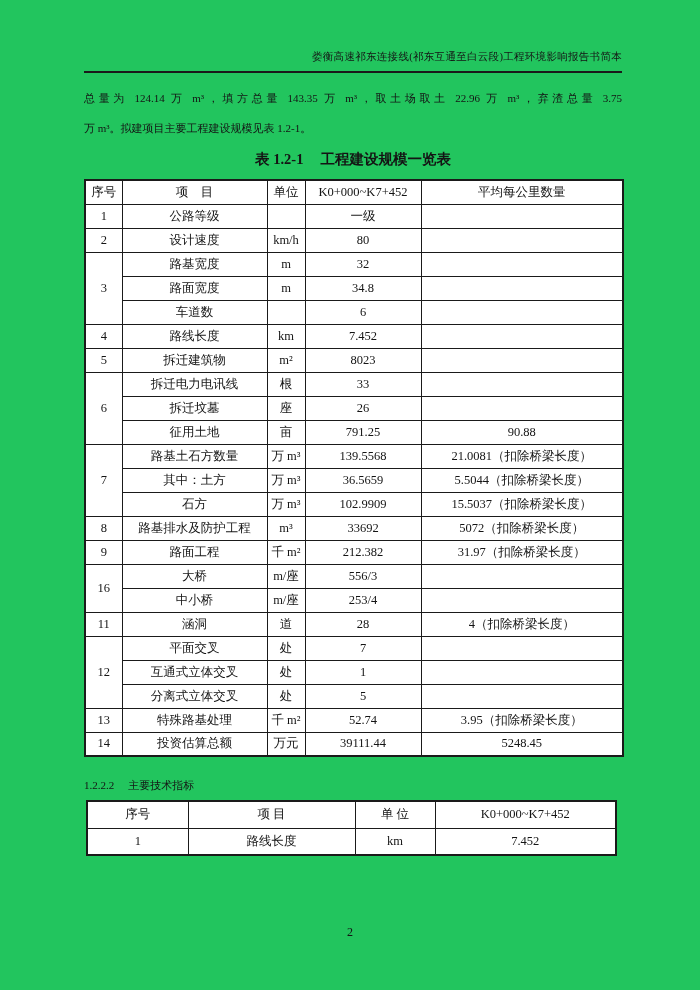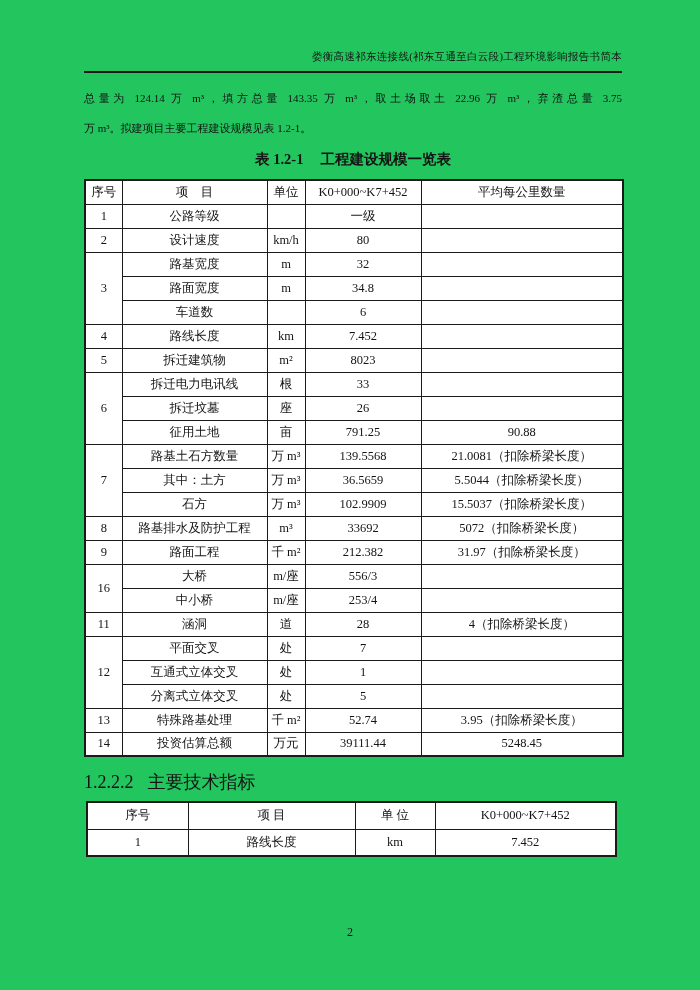--- a/index.html
+++ b/index.html
@@ -19,21 +19,21 @@
   .para .l2{ text-align:left; }
   .caption{ text-align:center; font-weight:bold; font-size:14.5px; margin-top:7px; }
   .cap-gap-wide{ margin-left:17px; }
   .cap-gap{ margin-left:13px; }
   table{ border-collapse:collapse; table-layout:fixed; background:#fff; }
   #table1{ width:538px; margin-top:10px; border:2px solid #1a1a1a; }
   #table1 th, #table1 td{
     border:1px solid #1a1a1a; font-weight:normal; text-align:center; vertical-align:middle;
     font-size:12.5px; height:24px; line-height:15px; padding:0 2px; overflow:hidden;
   }
-  .section-heading{ margin-top:13px; font-size:18px; }
+  .section-heading{ margin-top:21px; font-size:11px; }
   .sh-title{ margin-left:14px; }
   #table2{ width:529px; margin:7px 0 0 2px; border:2px solid #1a1a1a; }
   #table2 th, #table2 td{
     border:1px solid #1a1a1a; font-weight:normal; text-align:center; vertical-align:middle;
     font-size:12.5px; height:27px; padding:0 2px; overflow:hidden;
   }
   .page-number{ position:absolute; left:0; bottom:50px; width:100%; text-align:center; font-size:12px; }
 </style>
 </head>
 <body>

